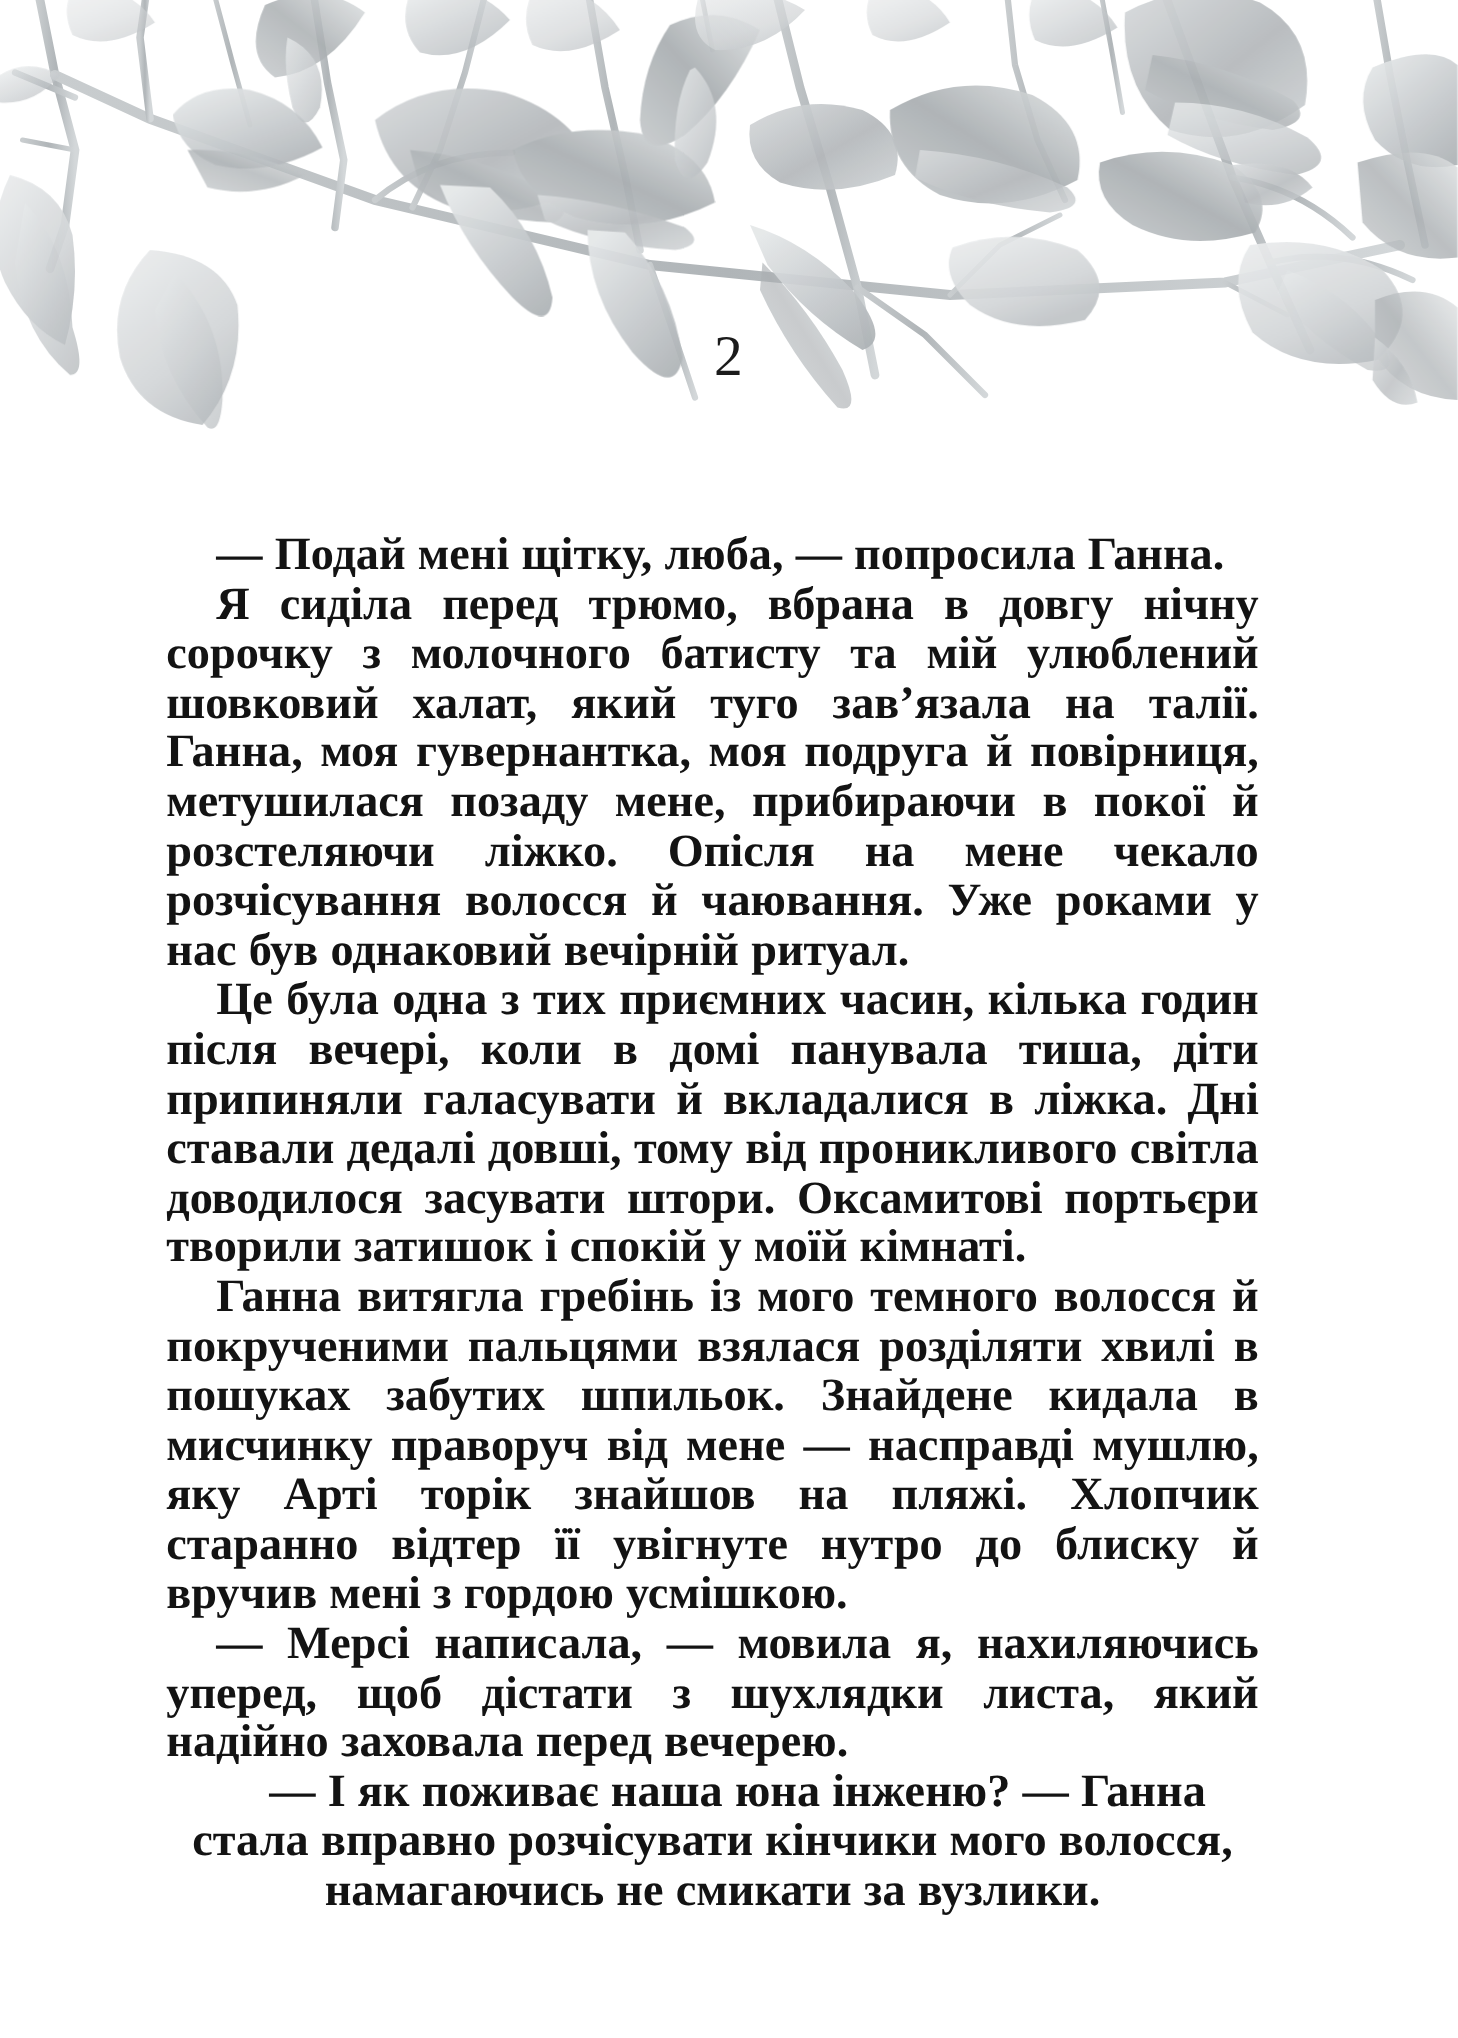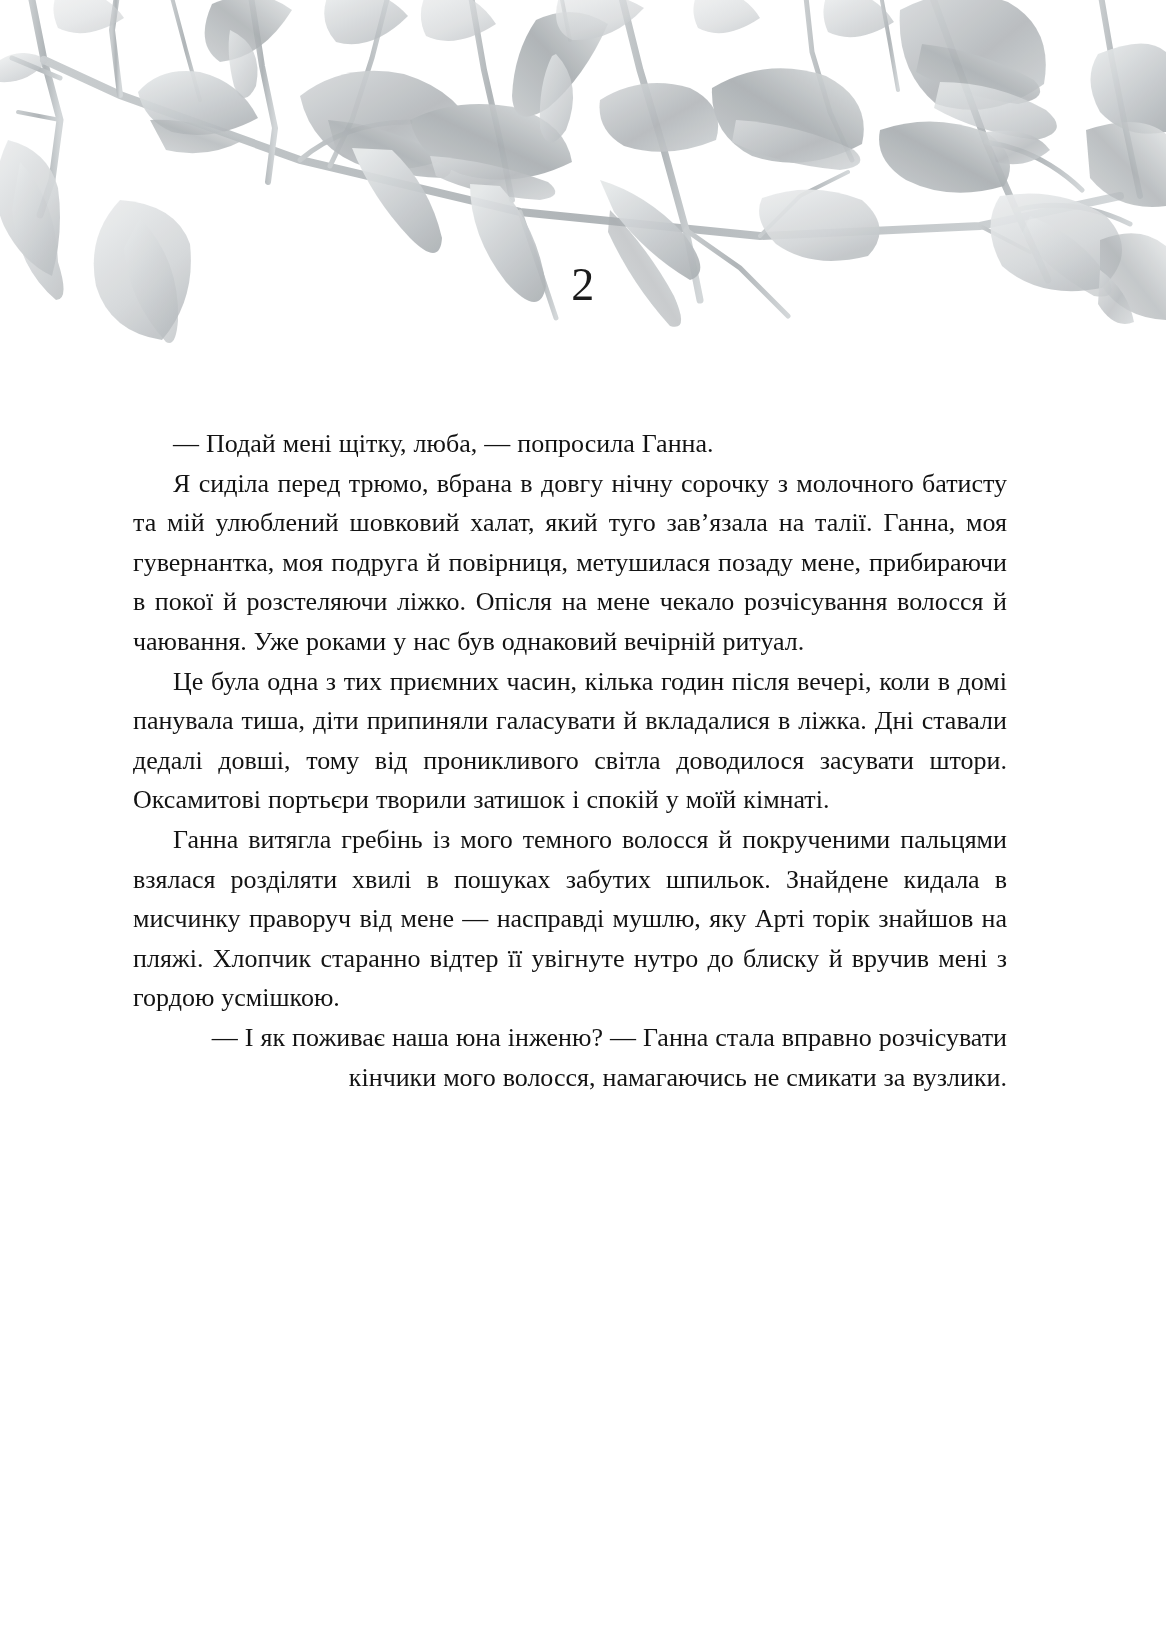--- a/index.html
+++ b/index.html
@@ -47,30 +47,31 @@
 
   
   #body-text {
     position: absolute;
     left: 133px;
     top: 424px;
     width: 874px;
   }
   #body-text p {
     margin: 0;
-    font-size: 26px;
+    font-size: 37px;
     line-height: 39.6px;
     color: #131313;
     text-align: justify;
     text-indent: 40px;
     -webkit-hyphens: none;
     hyphens: none;
     word-spacing: 0.5px;
+    font-weight: bold;
   }
-  #body-text p:last-child { text-align: right; }
+  #body-text p:last-child { text-align: center; }
 </style>
 </head>
 <body>
 
 <div id="header-ornament">
   <svg viewBox="0 0 1166 345" xmlns="http://www.w3.org/2000/svg" aria-hidden="true">
     <defs>
       <linearGradient id="lf1" x1="0" y1="0" x2="1" y2="1">
         <stop offset="0%" stop-color="#d7dadc"></stop>
         <stop offset="55%" stop-color="#b4b8bb"></stop>
@@ -181,14 +182,15 @@
   </svg>
 </div>
 
 <div id="chapter-number">2</div>
 
 <div id="body-text">
   <p>— Подай мені щітку, люба, — попросила Ганна.</p>
   <p>Я сиділа перед трюмо, вбрана в довгу нічну сорочку з молочного батисту та мій улюблений шовковий халат, який туго зав’язала на талії. Ганна, моя гувернантка, моя подруга й повірниця, метушилася позаду мене, прибираючи в покої й розстеляючи ліжко. Опісля на мене чекало розчісування волосся й чаювання. Уже роками у нас був однаковий вечірній ритуал.</p>
   <p>Це була одна з тих приємних часин, кілька годин після вечері, коли в домі панувала тиша, діти припиняли галасувати й вкладалися в ліжка. Дні ставали дедалі довші, тому від проникливого світла доводилося засувати штори. Оксамитові портьєри творили затишок і спокій у моїй кімнаті.</p>
   <p>Ганна витягла гребінь із мого темного волосся й покрученими пальцями взялася розділяти хвилі в пошуках забутих шпильок. Знайдене кидала в мисчинку праворуч від мене — насправді мушлю, яку Арті торік знайшов на пляжі. Хлопчик старанно відтер її увігнуте нутро до блиску й вручив мені з гордою усмішкою.</p>
+  <p>— Мерсі написала, — мовила я, нахиляючись уперед, щоб дістати з шухлядки листа, який надійно заховала перед вечерею.</p>
   <p>— І як поживає наша юна інженю? — Ганна стала вправно розчісувати кінчики мого волосся, намагаючись не смикати за вузлики.</p>
 </div>
 
 </body></html>

